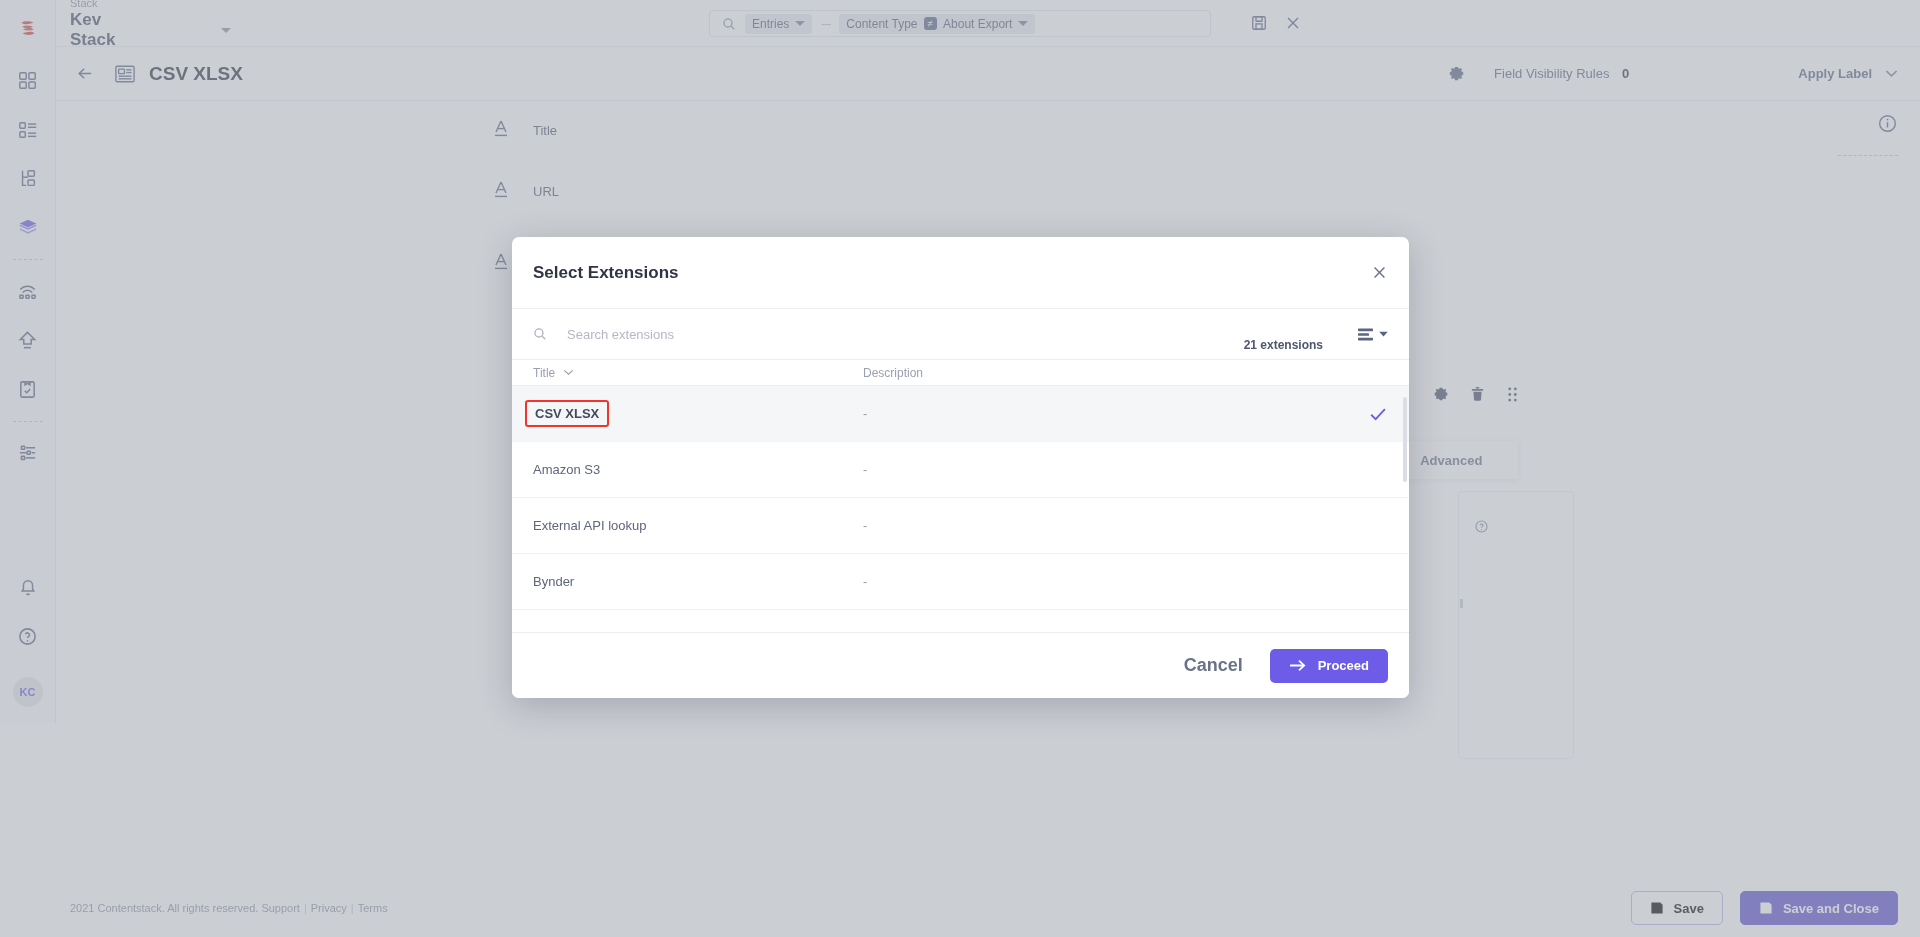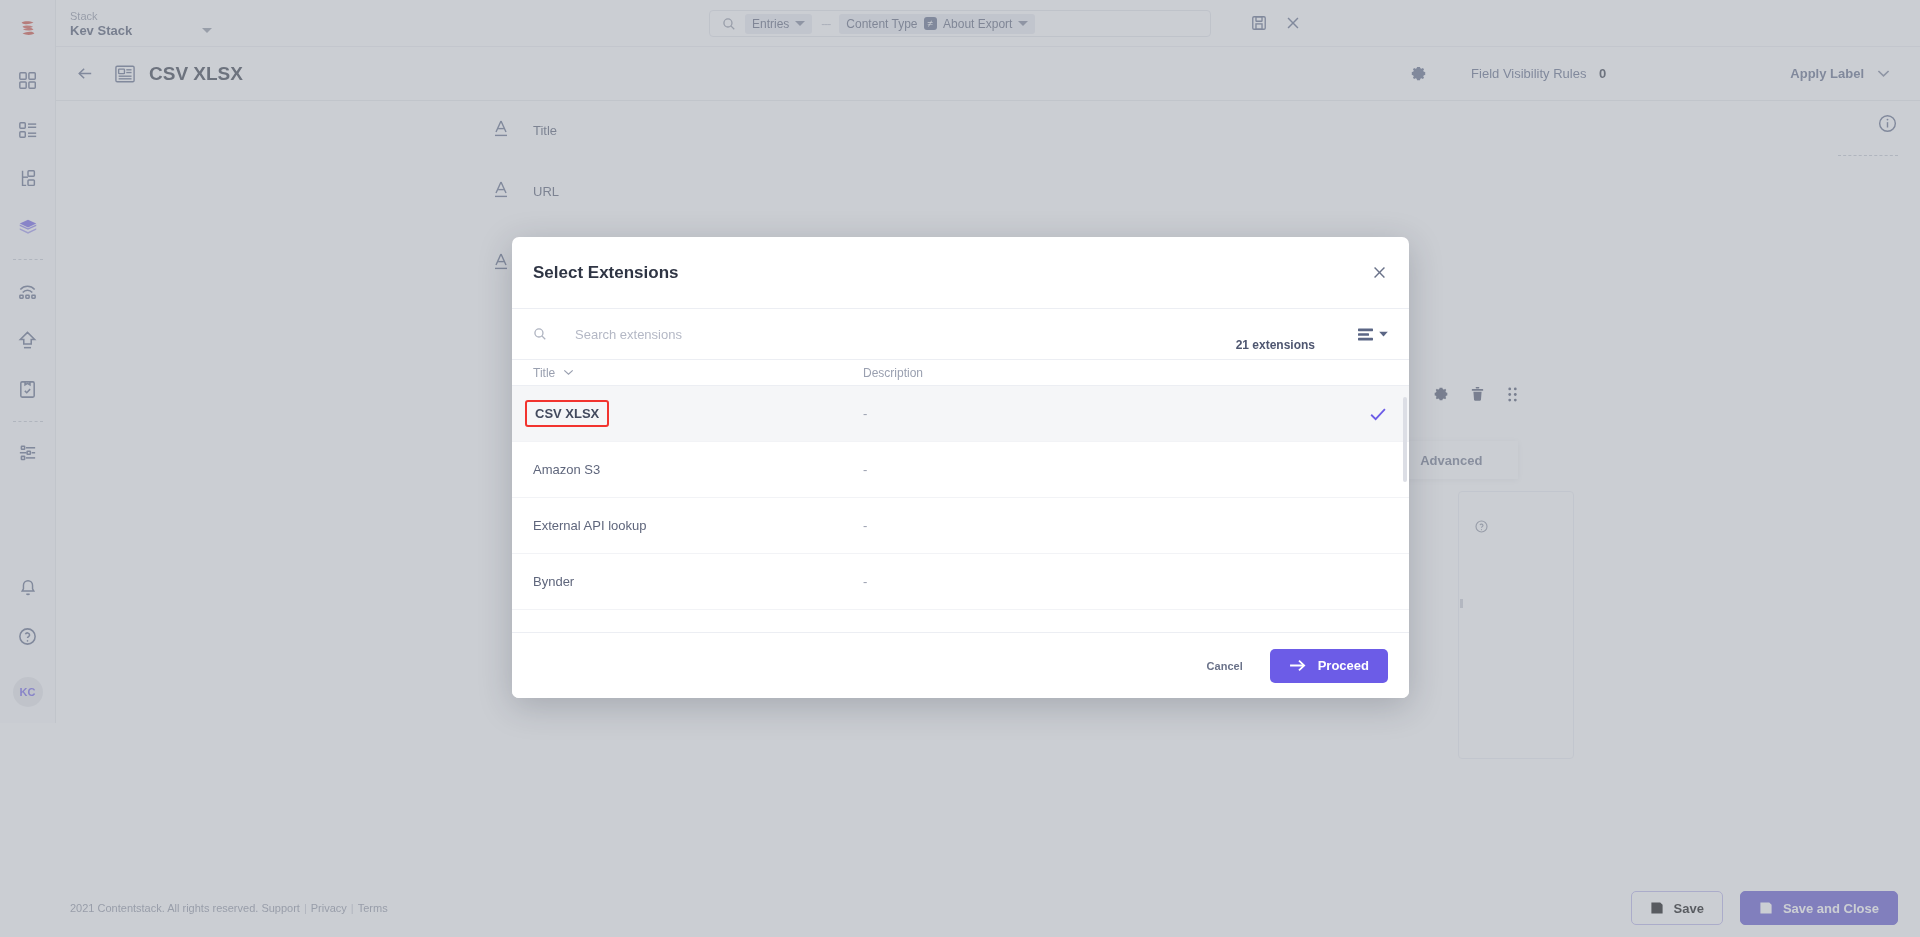--- a/index.html
+++ b/index.html
@@ -36,21 +36,21 @@
   }
 
   
   .stackbar {
     position: absolute; left: 56px; top: 0; width: 1864px; height: 46px;
     background: #fff; display: flex; align-items: center;
   }
   .stack-block { width: 175px; padding-left: 14px; }
   .stack-label { font-size: 11px; color: #8f94a3; line-height: 14px; }
   .stack-name-row { display: flex; align-items: center; gap: 70px; }
-  .stack-name { font-size: 13px; font-weight: bold; color: #475068; }
+  .stack-name { font-size: 17px; font-weight: bold; color: #475068; }
   .caret-sm { width: 0; height: 0; border-left: 5px solid transparent; border-right: 5px solid transparent; border-top: 5px solid #8f94a3; }
 
   .searchpill {
     position: absolute; left: 653px; top: 10px; width: 502px; height: 27px;
     border: 1px solid #e4e6ec; border-radius: 4px; background: #fff;
     display: flex; align-items: center; padding: 0 12px; gap: 9px;
   }
   .chip { background: #e9ebf1; color: #596179; font-size: 12px; border-radius: 3px; padding: 3px 7px; display: flex; align-items: center; gap: 6px; }
   .chip .caret-sm { border-top-color: #7a8298; }
   .dashes { color: #b9bdc9; font-size: 12px; letter-spacing: -1px; }
@@ -58,21 +58,21 @@
 
   
   .entryhead {
     position: absolute; left: 56px; top: 46px; width: 1864px; height: 55px;
     background: #fff; border-top: 1px solid #edeef2; border-bottom: 1px solid #e9eaee;
     display: flex; align-items: center;
   }
   .backbtn { width: 58px; display: flex; justify-content: center; color: #5b6685; cursor: pointer; }
   .doc-ico { color: #5b6685; display: flex; align-items: center; }
   .entry-title { font-size: 19px; font-weight: bold; color: #2f3544; margin-left: 13px; }
-  .head-right { margin-left: auto; display: flex; align-items: center; gap: 16px; padding-right: 30px; }
+  .head-right { margin-left: auto; display: flex; align-items: center; gap: 1px; padding-right: 22px; }
   .fvr { font-size: 13px; color: #5b6685; margin-left: 28px; }
   .fvr b { color: #2f3544; margin-left: 9px; }
   .applylabel { font-size: 13px; font-weight: bold; color: #5b6685; margin-left: 168px; display: flex; align-items: center; gap: 13px; cursor: pointer; }
 
   
   .formbody { position: absolute; left: 56px; top: 101px; width: 1864px; bottom: 0; background: #fff; }
   .fieldrow { position: absolute; display: flex; align-items: center; gap: 23px; }
   .ficon { color: #5b6685; }
   .flabel { font-size: 13px; color: #4d5costly; }
   .flabel { font-size: 13px; color: #4f5costly; }
@@ -123,21 +123,21 @@
     display: flex; flex-direction: column; overflow: hidden;
   }
   .modal-head {
     height: 72px; display: flex; align-items: center; padding: 0 21px;
     border-bottom: 1px solid #eceef3;
   }
   .modal-title { font-size: 17px; font-weight: bold; color: #2f3544; }
   .modal-x { margin-left: auto; color: #6a7289; cursor: pointer; display: flex; }
 
   .modal-search {
-    height: 50px; display: flex; align-items: center; padding: 0 21px; gap: 28px;
+    height: 50px; display: flex; align-items: center; padding: 0 21px; gap: 20px;
   }
   .srch-ico { color: #aeb3c0; display: flex; }
   .srch-input {
     border: 0; outline: none; font-size: 13px; color: #3a4055; flex: 1;
     font-family: "Liberation Sans", sans-serif; background: transparent;
   }
   .srch-input::placeholder { color: #b4b8c5; }
   .extcount { font-size: 12px; font-weight: bold; color: #4f5costly; margin-top: 21px; }
   .extcount { color: #4e5670; }
   .viewtoggle { display: flex; align-items: center; gap: 5px; color: #5b6685; margin-left: 15px; cursor: pointer; }
@@ -164,21 +164,21 @@
 
   .hl-box {
     border: 2px solid #f2342f; border-radius: 3px; padding: 4px 8px;
     margin-left: -8px; display: inline-block;
   }
 
   .modal-foot {
     height: 66px; display: flex; align-items: center; justify-content: flex-end;
     gap: 27px; padding: 0 21px; border-top: 1px solid #eceef3; background: #fff;
   }
-  .lnk-cancel { font-size: 11px; font-weight: bold; color: #6a7289; cursor: pointer; }
+  .lnk-cancel { font-size: 18px; font-weight: bold; color: #6a7289; cursor: pointer; }
   .btn-proceed {
     background: #6c5ce7; color: #fff; border-radius: 5px; height: 34px;
     display: flex; align-items: center; gap: 12px; padding: 0 19px;
     font-size: 13px; font-weight: bold; cursor: pointer;
   }
   .mini-scroll { position: absolute; right: 2px; top: 160px; width: 4px; height: 85px; background: #dcdee5; border-radius: 2px; }
 </style>
 </head>
 <body>
 

